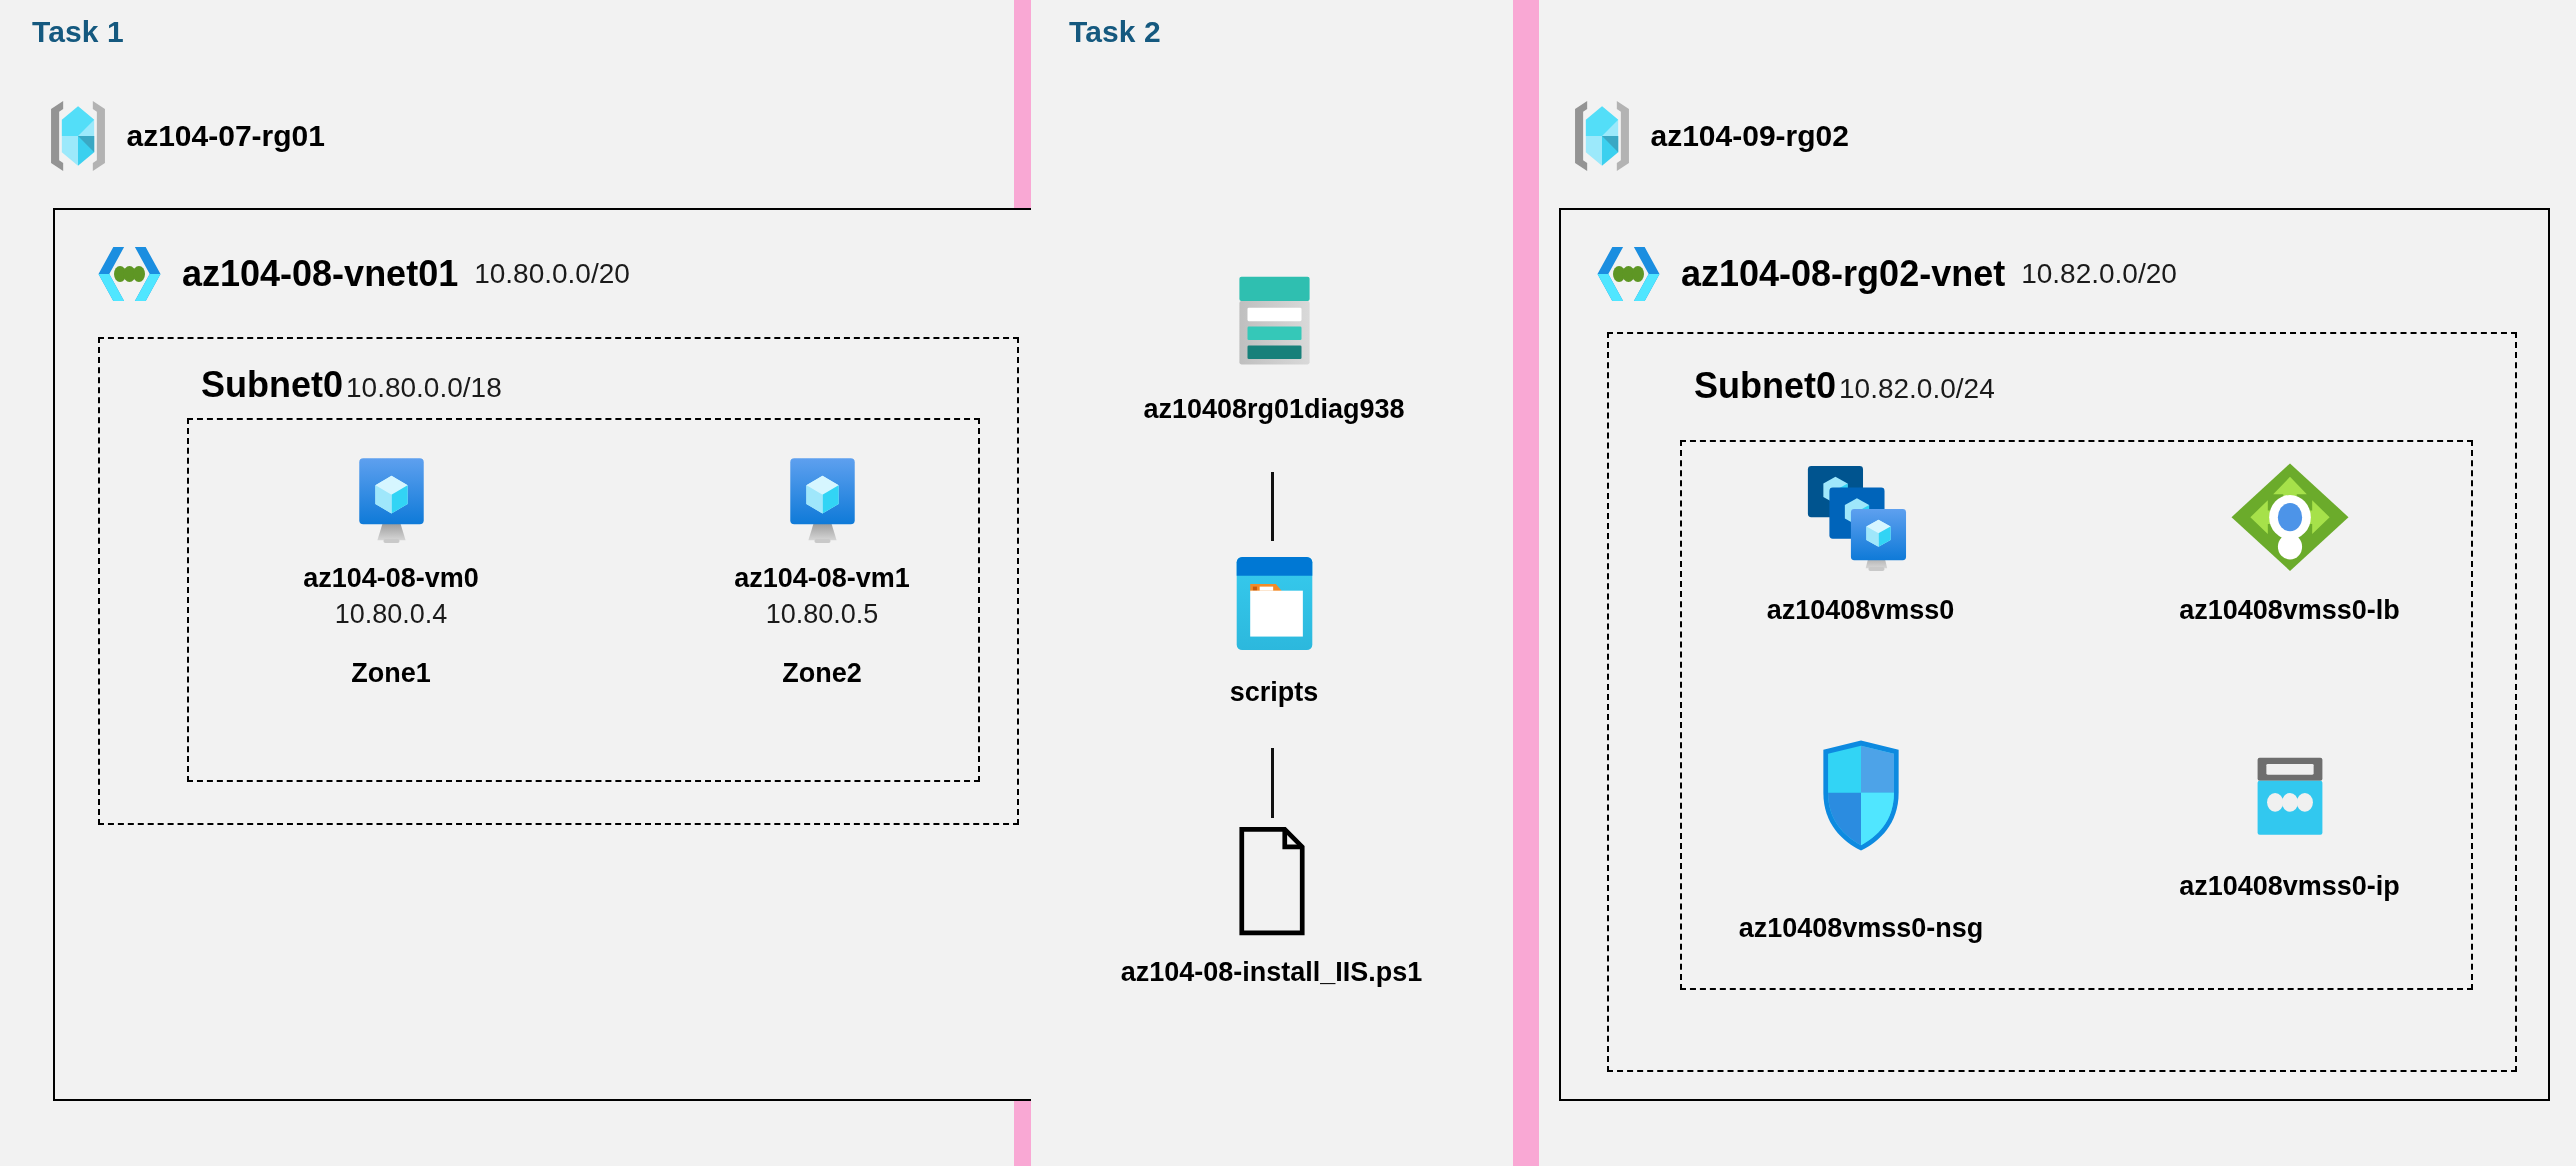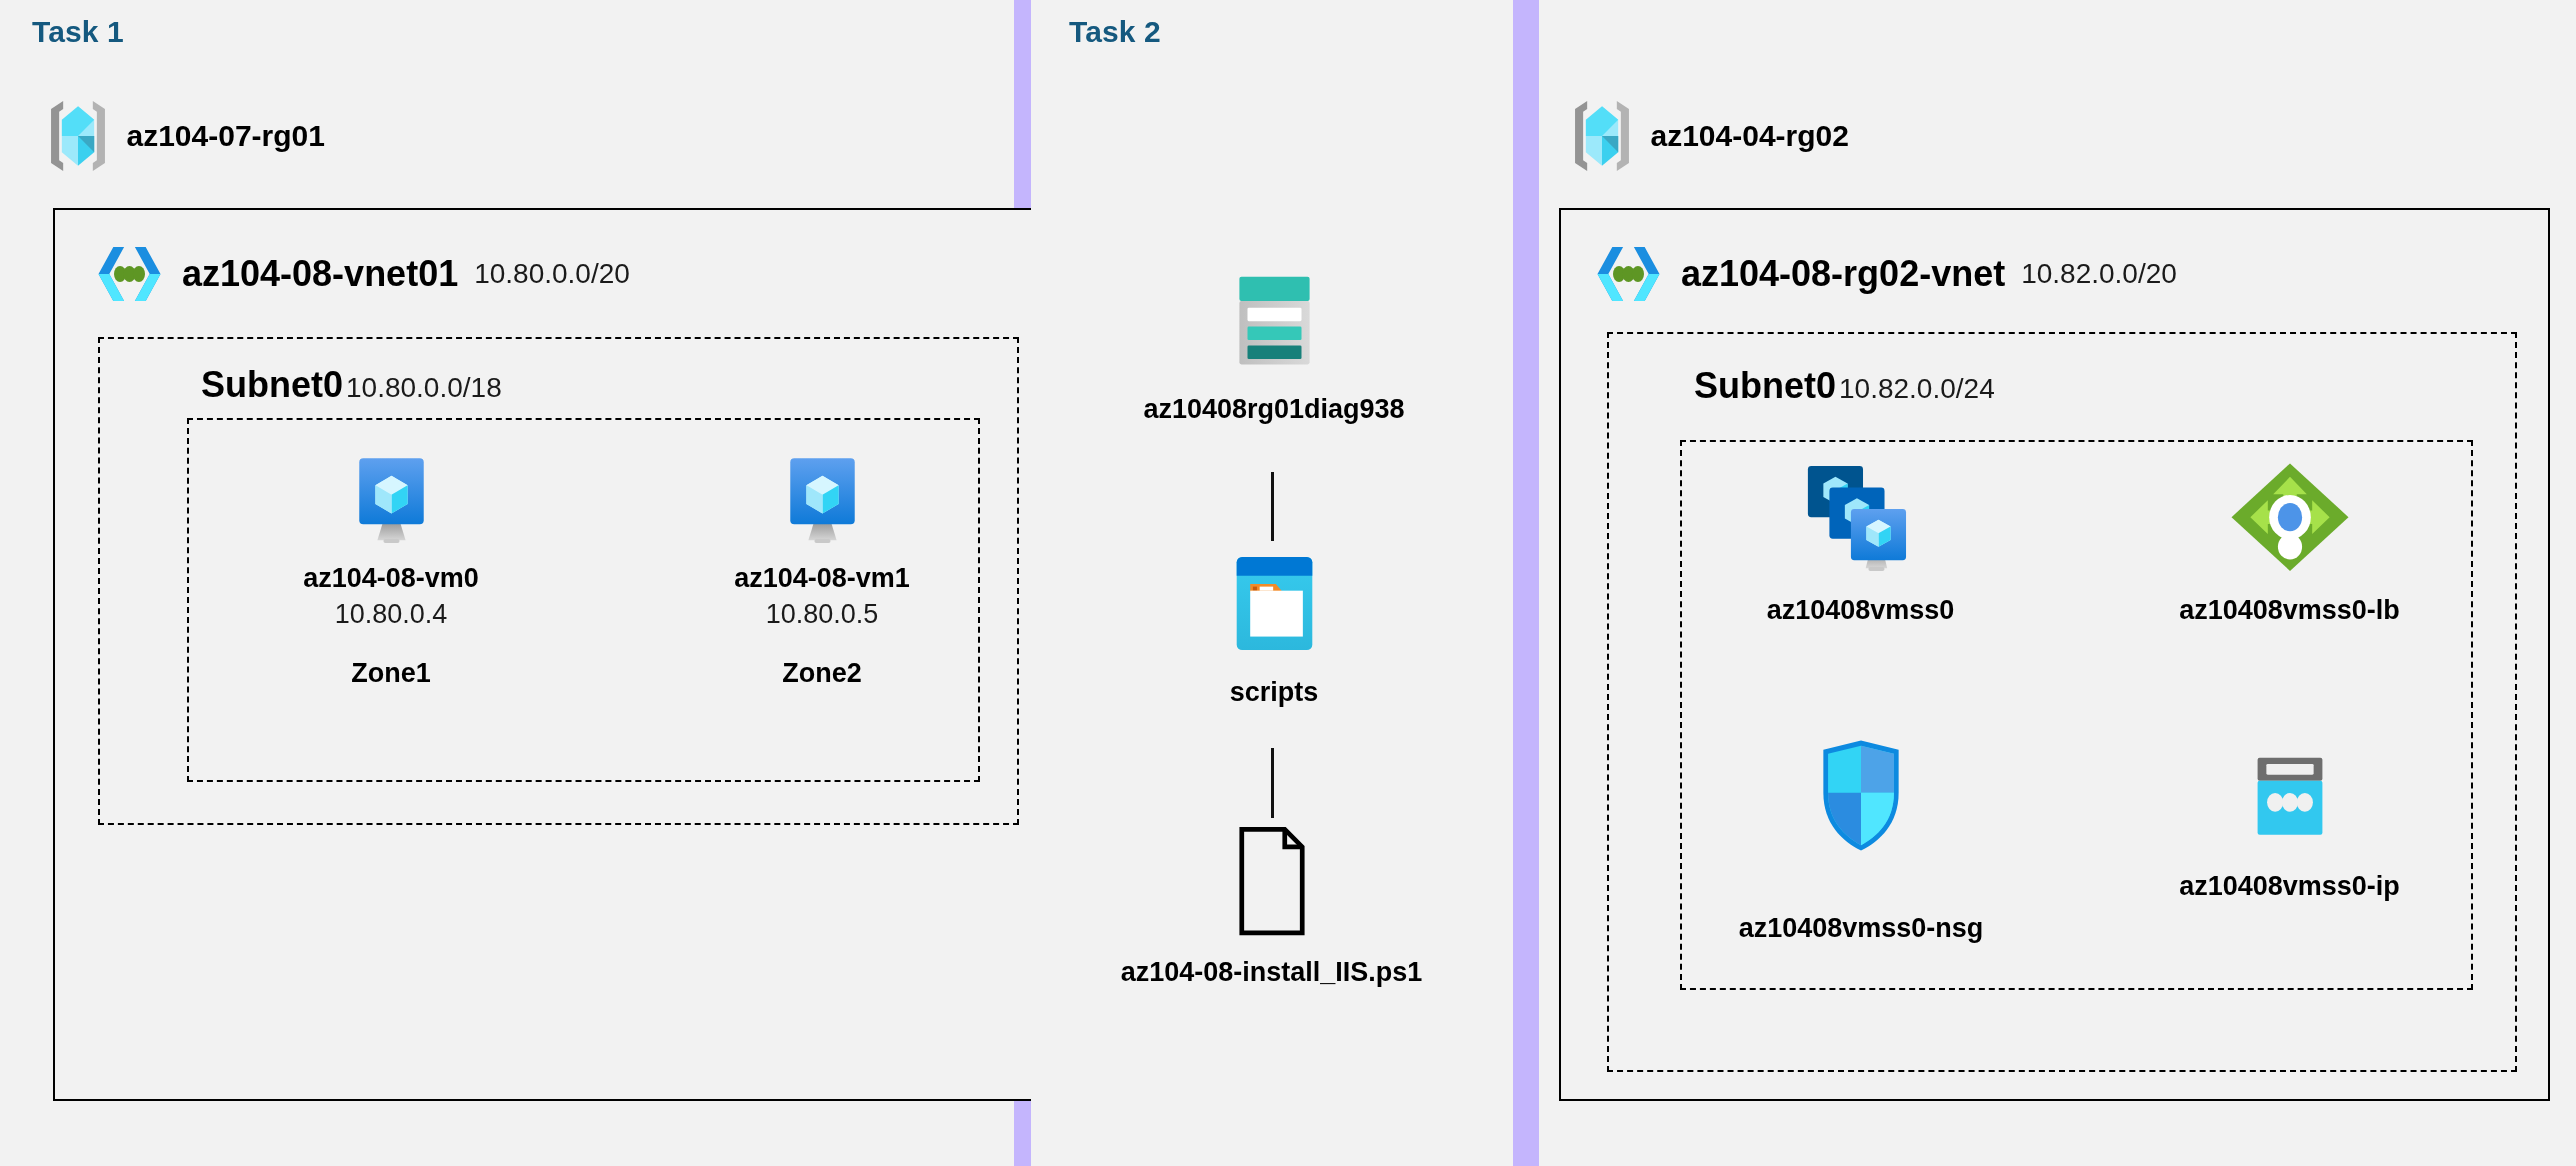--- a/index.html
+++ b/index.html
@@ -1,17 +1,17 @@
 <!DOCTYPE html>
 <html style="font-size:10.8px"><head>
 <meta charset="utf-8">
 <style>
   html,body{margin:0;padding:0;background:#ffffff;}
   body{font-family:"Liberation Sans","DejaVu Sans",sans-serif;}
-  .canvas{position:relative;width:2576px;height:1166px;background:#c4b5fd;overflow:hidden;}
+  .canvas{position:relative;width:2576px;height:1166px;background:#f9a8d4;overflow:hidden;}
 
   .panel{position:absolute;background:#f2f2f2;}
   .task-title{position:absolute;color:#15597f;font-weight:bold;font-size:30px;letter-spacing:0.1px;white-space:nowrap;}
 
   .rgrow{position:absolute;display:flex;align-items:center;gap:17.5px;}
   .rgname{font-size:30px;font-weight:bold;color:#000;white-space:nowrap;}
 
   .solidbox{position:absolute;border:2.7px solid #000;background:#f2f2f2;box-sizing:border-box;}
   .dashbox{position:absolute;border:2.7px dashed #000;box-sizing:border-box;}
 
@@ -199,21 +199,21 @@
         <path d="M24 4 L6 16 L6 96 L24 108 L24 96 L18 92 L18 20 L24 16 Z" fill="#949494"></path>
         <path d="M68 4 L86 16 L86 96 L68 108 L68 96 L74 92 L74 20 L68 16 Z" fill="#b3b3b3"></path>
         <path d="M46 12 L70 32 L70 56 L46 56 Z" fill="#9ce9fb"></path>
         <path d="M46 12 L22 32 L22 56 L46 56 Z" fill="#53def8"></path>
         <path d="M46 56 L70 56 L70 80 L46 100 Z" fill="#3bd0ef"></path>
         <path d="M46 56 L22 56 L22 80 L46 100 Z" fill="#9ce9fb"></path>
         <path d="M46 12 L70 32 L46 56 Z" fill="#53def8"></path>
         <path d="M46 56 L70 56 L70 80 Z" fill="#3aa8c4"></path>
       </svg>
     </span>
-    <span class="rgname">az104-04-rg02</span>
+    <span class="rgname">az104-09-rg02</span>
   </div>
 
   <div class="solidbox" style="left:1559px;top:208px;width:991px;height:893px;"></div>
 
   <div class="vnetrow" style="left:1592px;top:243px;">
     <span>
       <svg width="73" height="62" viewBox="0 0 108 92">
         <path d="M30 6 L46 6 L24 46 L46 86 L30 86 L8 46 Z" fill="#1b8ee0"></path>
         <path d="M24 46 L46 86 L30 86 L8 46 Z" fill="#50e6ff"></path>
         <path d="M78 6 L62 6 L84 46 L62 86 L78 86 L100 46 Z" fill="#1b8ee0"></path>

